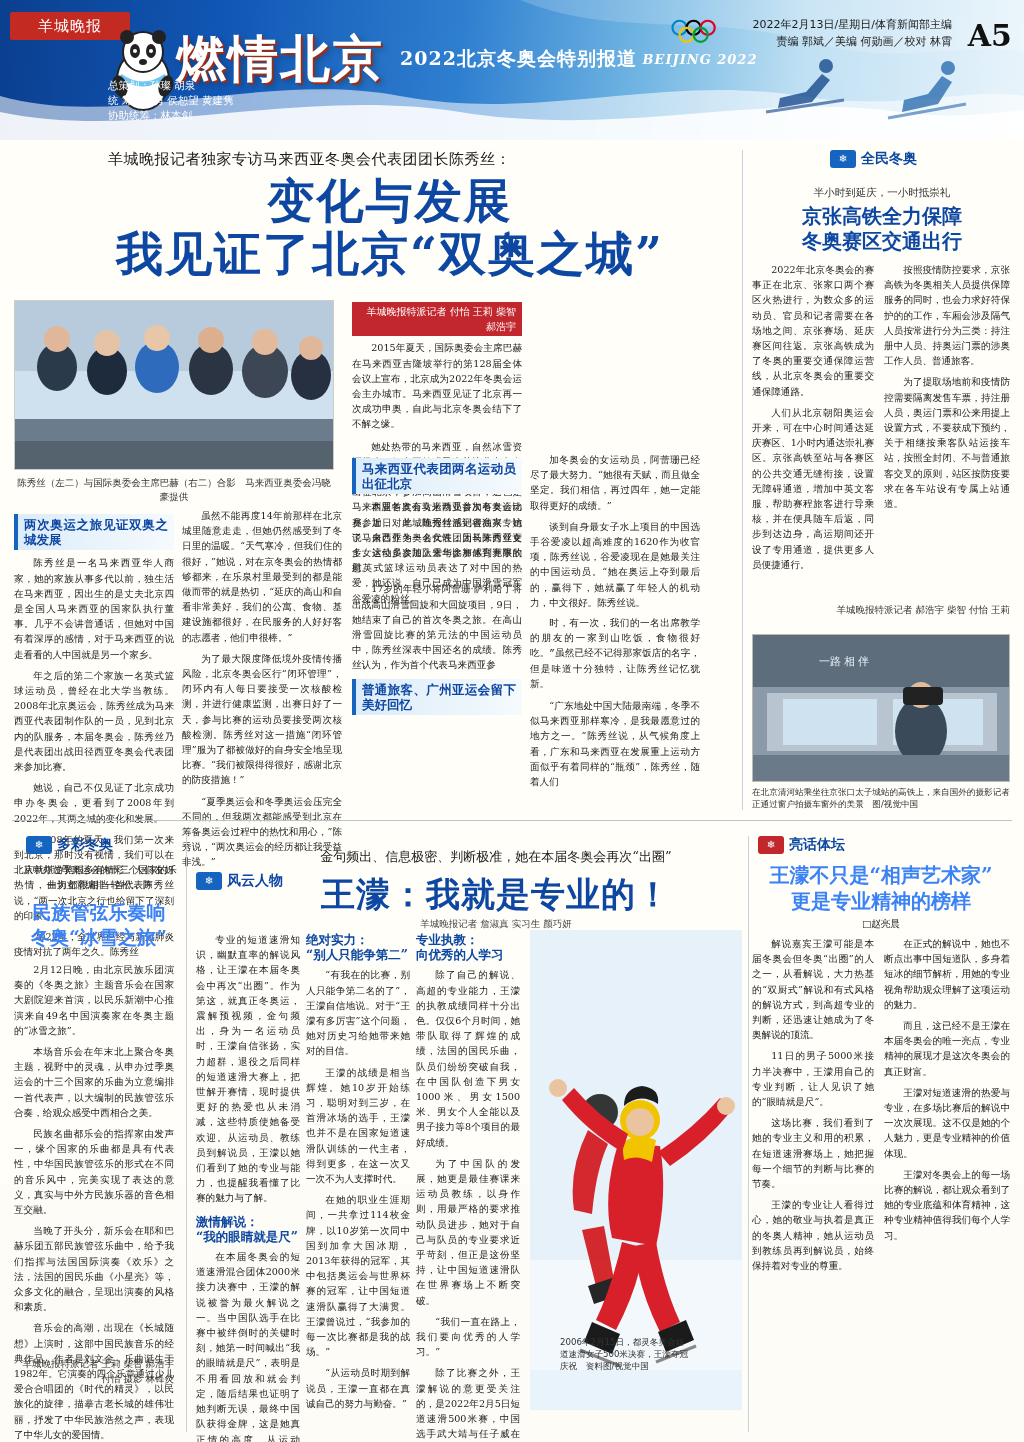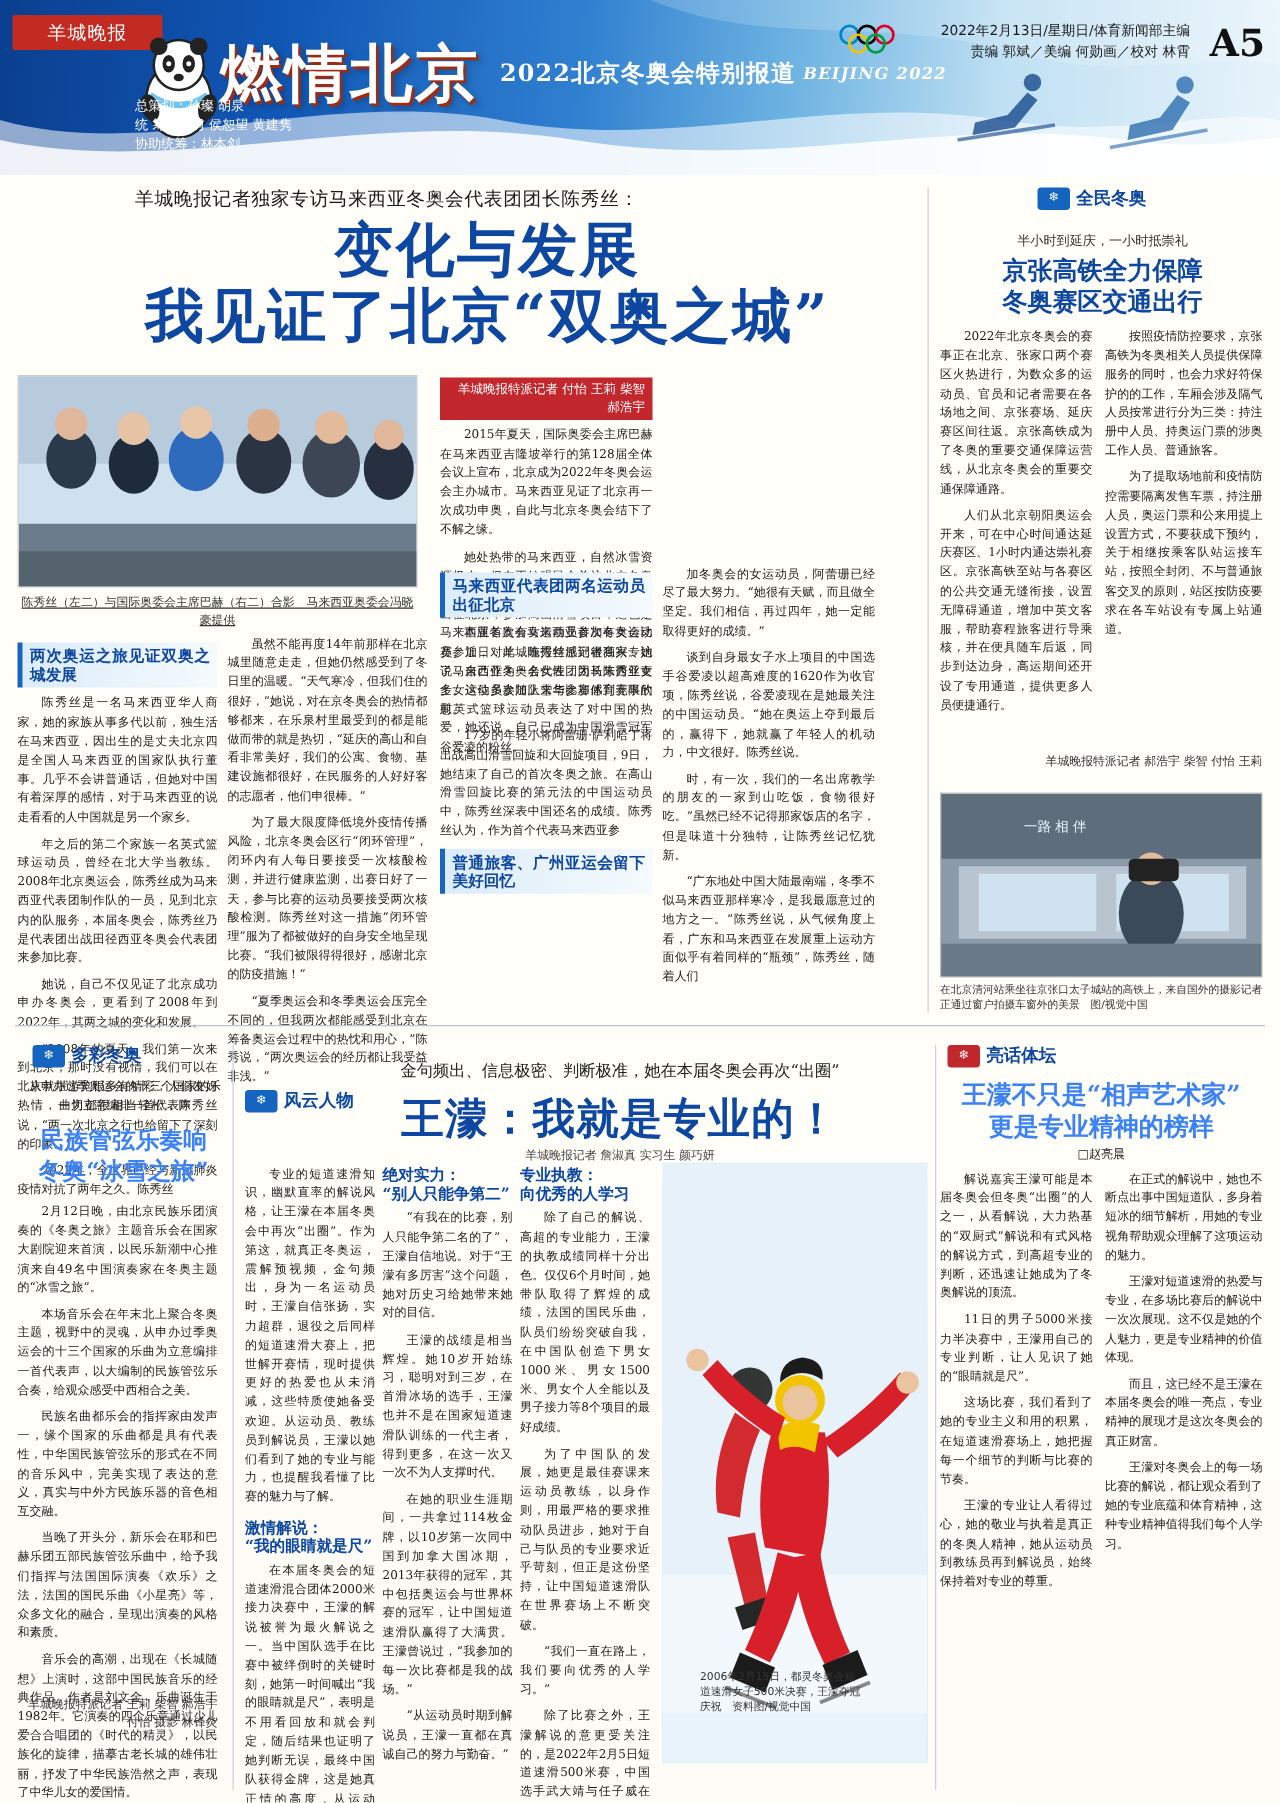--- a/index.html
+++ b/index.html
@@ -81,21 +81,21 @@
   .lead-title .l1 { font-size:47px; display:block; letter-spacing:2px; }
   .lead-title .l2 { font-size:47px; display:block; letter-spacing:2px; }
 
   .lead-photo {
     position:absolute; left:14px; top:300px; width:320px; height:170px;
     background:linear-gradient(#b9cfe3,#8fb0cc);
     border:1px solid #ccc; overflow:hidden;
   }
   .photo-caption {
     position:absolute; left:14px; top:476px; width:320px;
-    font-size:9.5px; color:#333; line-height:14px; text-align:center;text-decoration:underline;
+    font-size:9.5px; color:#333; line-height:14px; text-align:center;
   }
 
   .byline-red {
     font-size:10px; color:#fff; background:#c1272d; padding:2px 6px; display:inline-block;
   }
 
   
   .col { position:absolute; font-size:9.6px; line-height:15.2px; color:#1a1a1a; text-align:justify;
          font-family:"DejaVu Serif","Liberation Serif",serif; }
 
@@ -277,21 +277,21 @@
   <div class="col" style="left:352px; top:452px; width:170px;">
     <span class="subhead">马来西亚代表团两名运动员出征北京</span>
     <p style="margin:0 0 6px;text-indent:2em;">本届冬奥会马来西亚首次有女运动员参加，对此，陈秀丝感到很高兴。她说，自己作为一名女性，为马来西亚更多女运动员参加上雪与比赛感到无限欣慰。</p>
     <p style="margin:0 0 6px;text-indent:2em;">17岁的年轻小将阿蕾珊·萨利哈丁将出战高山滑雪回旋和大回旋项目，9日，她结束了自己的首次冬奥之旅。在高山滑雪回旋比赛的第元法的中国运动员中，陈秀丝深表中国还名的成绩。陈秀丝认为，作为首个代表马来西亚参</p>
     <span class="subhead">普通旅客、广州亚运会留下美好回忆</span>
   </div>
 
   <div class="col" style="left:530px; top:452px; width:170px;">
     <p style="margin:0 0 6px;text-indent:2em;">加冬奥会的女运动员，阿蕾珊已经尽了最大努力。“她很有天赋，而且做全坚定。我们相信，再过四年，她一定能取得更好的成绩。”</p>
     <p style="margin:0 0 6px;text-indent:2em;">谈到自身最女子水上项目的中国选手谷爱凌以超高难度的1620作为收官项，陈秀丝说，谷爱凌现在是她最关注的中国运动员。“她在奥运上夺到最后的，赢得下，她就赢了年轻人的机动力，中文很好。陈秀丝说。</p>
-    <p style="margin:0 0 6px;text-indent:2em;">时，有一次，我们的一名出席教学的朋友的一家到山吃饭，食物很好吃。”虽然已经不记得那家饭店的名字，但是味道十分独特，让陈秀丝记忆犹新。</p>
+    <p style="margin:0 0 6px;text-indent:2em;font-family:Liberation Mono, monospace;">时，有一次，我们的一名出席教学的朋友的一家到山吃饭，食物很好吃。”虽然已经不记得那家饭店的名字，但是味道十分独特，让陈秀丝记忆犹新。</p>
     <p style="margin:0 0 6px;text-indent:2em;">“广东地处中国大陆最南端，冬季不似马来西亚那样寒冷，是我最愿意过的地方之一。”陈秀丝说，从气候角度上看，广东和马来西亚在发展重上运动方面似乎有着同样的“瓶颈”，陈秀丝，随着人们</p>
   </div>
 
   <div class="col" style="left:705px; top:640px; width:0px;"></div>
 
   <div class="vline" style="left:742px; top:150px; height:660px;"></div>
 
   <div class="rail-badge" style="left:830px; top:150px;">
     <div class="badge-ico">❄</div>
     <div class="badge-txt">全民冬奥</div>
@@ -437,18 +437,18 @@
   <div class="col" style="left:752px; top:916px; width:258px; text-align:center;">□赵亮晨</div>
 
   <div class="col" style="left:752px; top:936px; width:122px;">
     <p style="margin:0 0 6px;text-indent:2em;">解说嘉宾王濛可能是本届冬奥会但冬奥“出圈”的人之一，从看解说，大力热基的“双厨式”解说和有式风格的解说方式，到高超专业的判断，还迅速让她成为了冬奥解说的顶流。</p>
     <p style="margin:0 0 6px;text-indent:2em;">11日的男子5000米接力半决赛中，王濛用自己的专业判断，让人见识了她的“眼睛就是尺”。</p>
     <p style="margin:0 0 6px;text-indent:2em;">这场比赛，我们看到了她的专业主义和用的积累，在短道速滑赛场上，她把握每一个细节的判断与比赛的节奏。</p>
     <p style="margin:0 0 6px;text-indent:2em;">王濛的专业让人看得过心，她的敬业与执着是真正的冬奥人精神，她从运动员到教练员再到解说员，始终保持着对专业的尊重。</p>
   </div>
   <div class="col" style="left:884px; top:936px; width:126px;">
     <p style="margin:0 0 6px;text-indent:2em;">在正式的解说中，她也不断点出事中国短道队，多身着短冰的细节解析，用她的专业视角帮助观众理解了这项运动的魅力。</p>
+    <p style="margin:0 0 6px;text-indent:2em;">而且，这已经不是王濛在本届冬奥会的唯一亮点，专业精神的展现才是这次冬奥会的真正财富。</p>
     <p style="margin:0 0 6px;text-indent:2em;">王濛对短道速滑的热爱与专业，在多场比赛后的解说中一次次展现。这不仅是她的个人魅力，更是专业精神的价值体现。</p>
-    <p style="margin:0 0 6px;text-indent:2em;">而且，这已经不是王濛在本届冬奥会的唯一亮点，专业精神的展现才是这次冬奥会的真正财富。</p>
     <p style="margin:0 0 6px;text-indent:2em;">王濛对冬奥会上的每一场比赛的解说，都让观众看到了她的专业底蕴和体育精神，这种专业精神值得我们每个人学习。</p>
   </div>
 
 </div>
 
 </body></html>

